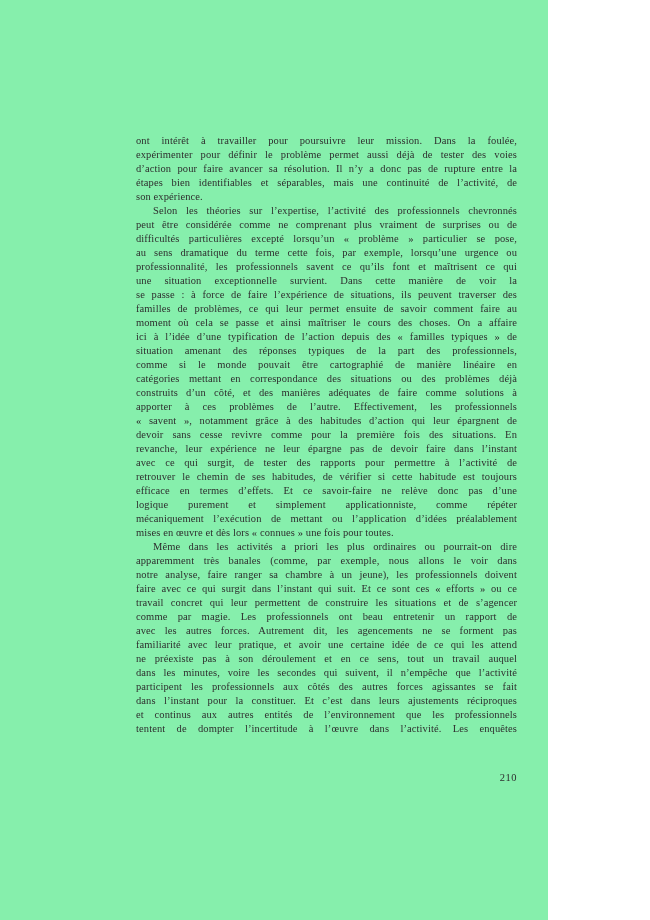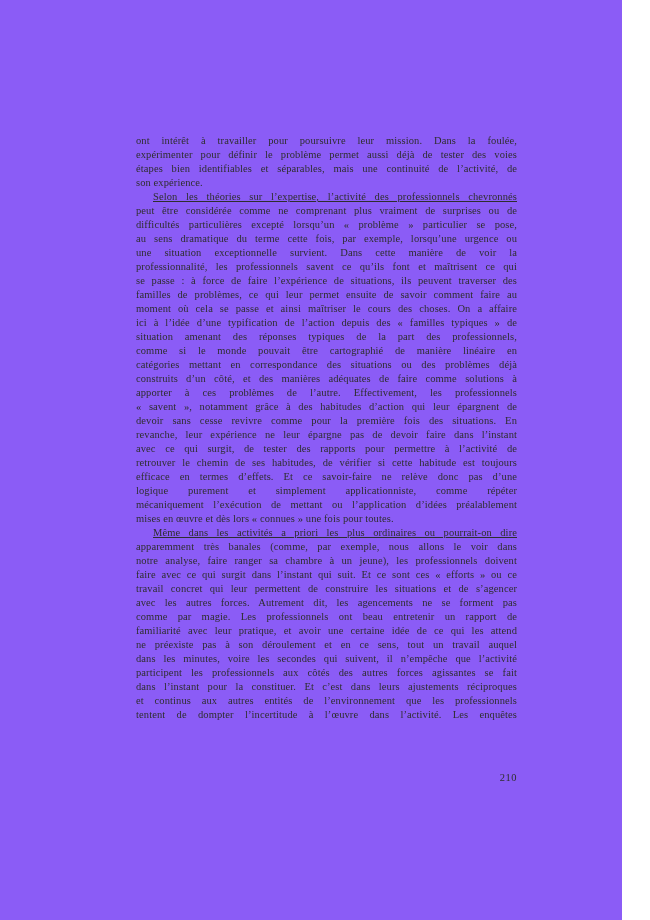--- a/index.html
+++ b/index.html
@@ -2,23 +2,23 @@
 <html lang="fr"><head>
 <meta charset="utf-8">
 <style>
   html, body {
     margin: 0;
     padding: 0;
     background: #ffffff;
   }
   .page {
     position: relative;
-    width: 622px;
+    width: 548px;
     height: 920px;
-    background: #8b5cf6;
+    background: #86efac;
     overflow: hidden;
     font-family: "Liberation Serif", "DejaVu Serif", serif;
     color: #2e2e2e;
   }
   .text-block {
     position: absolute;
     left: 136px;
     top: 134px;
     width: 381px;
   }
@@ -30,48 +30,48 @@
     text-align-last: justify;
     white-space: normal;
     overflow: hidden;
     height: 14px;
   }
   .line.para-end {
     text-align-last: left;
   }
   .line.indent {
     text-indent: 17px;
-    text-decoration: underline;
   }
   .page-number {
     position: absolute;
     left: 136px;
     top: 771px;
     width: 381px;
     text-align: right;
     font-size: 10.5px;
     line-height: 14px;
     letter-spacing: 0.5px;
   }
 </style>
 </head>
 <body>
 
 <div class="page">
   <div class="text-block">
       <div class="line">ont intérêt à travailler pour poursuivre leur mission. Dans la foulée,</div>
       <div class="line">expérimenter pour définir le problème permet aussi déjà de tester des voies</div>
+      <div class="line">d’action pour faire avancer sa résolution. Il n’y a donc pas de rupture entre la</div>
       <div class="line">étapes bien identifiables et séparables, mais une continuité de l’activité, de</div>
       <div class="line para-end">son expérience.</div>
       <div class="line indent">Selon les théories sur l’expertise, l’activité des professionnels chevronnés</div>
       <div class="line">peut être considérée comme ne comprenant plus vraiment de surprises ou de</div>
       <div class="line">difficultés particulières excepté lorsqu’un « problème » particulier se pose,</div>
       <div class="line">au sens dramatique du terme cette fois, par exemple, lorsqu’une urgence ou</div>
+      <div class="line">professionnalité, les professionnels savent ce qu’ils font et maîtrisent ce qui</div>
       <div class="line">une situation exceptionnelle survient. Dans cette manière de voir la</div>
-      <div class="line">professionnalité, les professionnels savent ce qu’ils font et maîtrisent ce qui</div>
       <div class="line">se passe : à force de faire l’expérience de situations, ils peuvent traverser des</div>
       <div class="line">familles de problèmes, ce qui leur permet ensuite de savoir comment faire au</div>
       <div class="line">moment où cela se passe et ainsi maîtriser le cours des choses. On a affaire</div>
       <div class="line">ici à l’idée d’une typification de l’action depuis des « familles typiques » de</div>
       <div class="line">situation amenant des réponses typiques de la part des professionnels,</div>
       <div class="line">comme si le monde pouvait être cartographié de manière linéaire en</div>
       <div class="line">catégories mettant en correspondance des situations ou des problèmes déjà</div>
       <div class="line">construits d’un côté, et des manières adéquates de faire comme solutions à</div>
       <div class="line">apporter à ces problèmes de l’autre. Effectivement, les professionnels</div>
       <div class="line">« savent », notamment grâce à des habitudes d’action qui leur épargnent de</div>
@@ -81,22 +81,22 @@
       <div class="line">retrouver le chemin de ses habitudes, de vérifier si cette habitude est toujours</div>
       <div class="line">efficace en termes d’effets. Et ce savoir-faire ne relève donc pas d’une</div>
       <div class="line">logique purement et simplement applicationniste, comme répéter</div>
       <div class="line">mécaniquement l’exécution de mettant ou l’application d’idées préalablement</div>
       <div class="line para-end">mises en œuvre et dès lors « connues » une fois pour toutes.</div>
       <div class="line indent">Même dans les activités a priori les plus ordinaires ou pourrait-on dire</div>
       <div class="line">apparemment très banales (comme, par exemple, nous allons le voir dans</div>
       <div class="line">notre analyse, faire ranger sa chambre à un jeune), les professionnels doivent</div>
       <div class="line">faire avec ce qui surgit dans l’instant qui suit. Et ce sont ces « efforts » ou ce</div>
       <div class="line">travail concret qui leur permettent de construire les situations et de s’agencer</div>
+      <div class="line">comme par magie. Les professionnels ont beau entretenir un rapport de</div>
       <div class="line">avec les autres forces. Autrement dit, les agencements ne se forment pas</div>
-      <div class="line">comme par magie. Les professionnels ont beau entretenir un rapport de</div>
       <div class="line">familiarité avec leur pratique, et avoir une certaine idée de ce qui les attend</div>
       <div class="line">ne préexiste pas à son déroulement et en ce sens, tout un travail auquel</div>
       <div class="line">dans les minutes, voire les secondes qui suivent, il n’empêche que l’activité</div>
       <div class="line">participent les professionnels aux côtés des autres forces agissantes se fait</div>
       <div class="line">dans l’instant pour la constituer. Et c’est dans leurs ajustements réciproques</div>
       <div class="line">et continus aux autres entités de l’environnement que les professionnels</div>
       <div class="line">tentent de dompter l’incertitude à l’œuvre dans l’activité. Les enquêtes</div>
     </div>
   <div class="page-number">210</div>
 </div>

